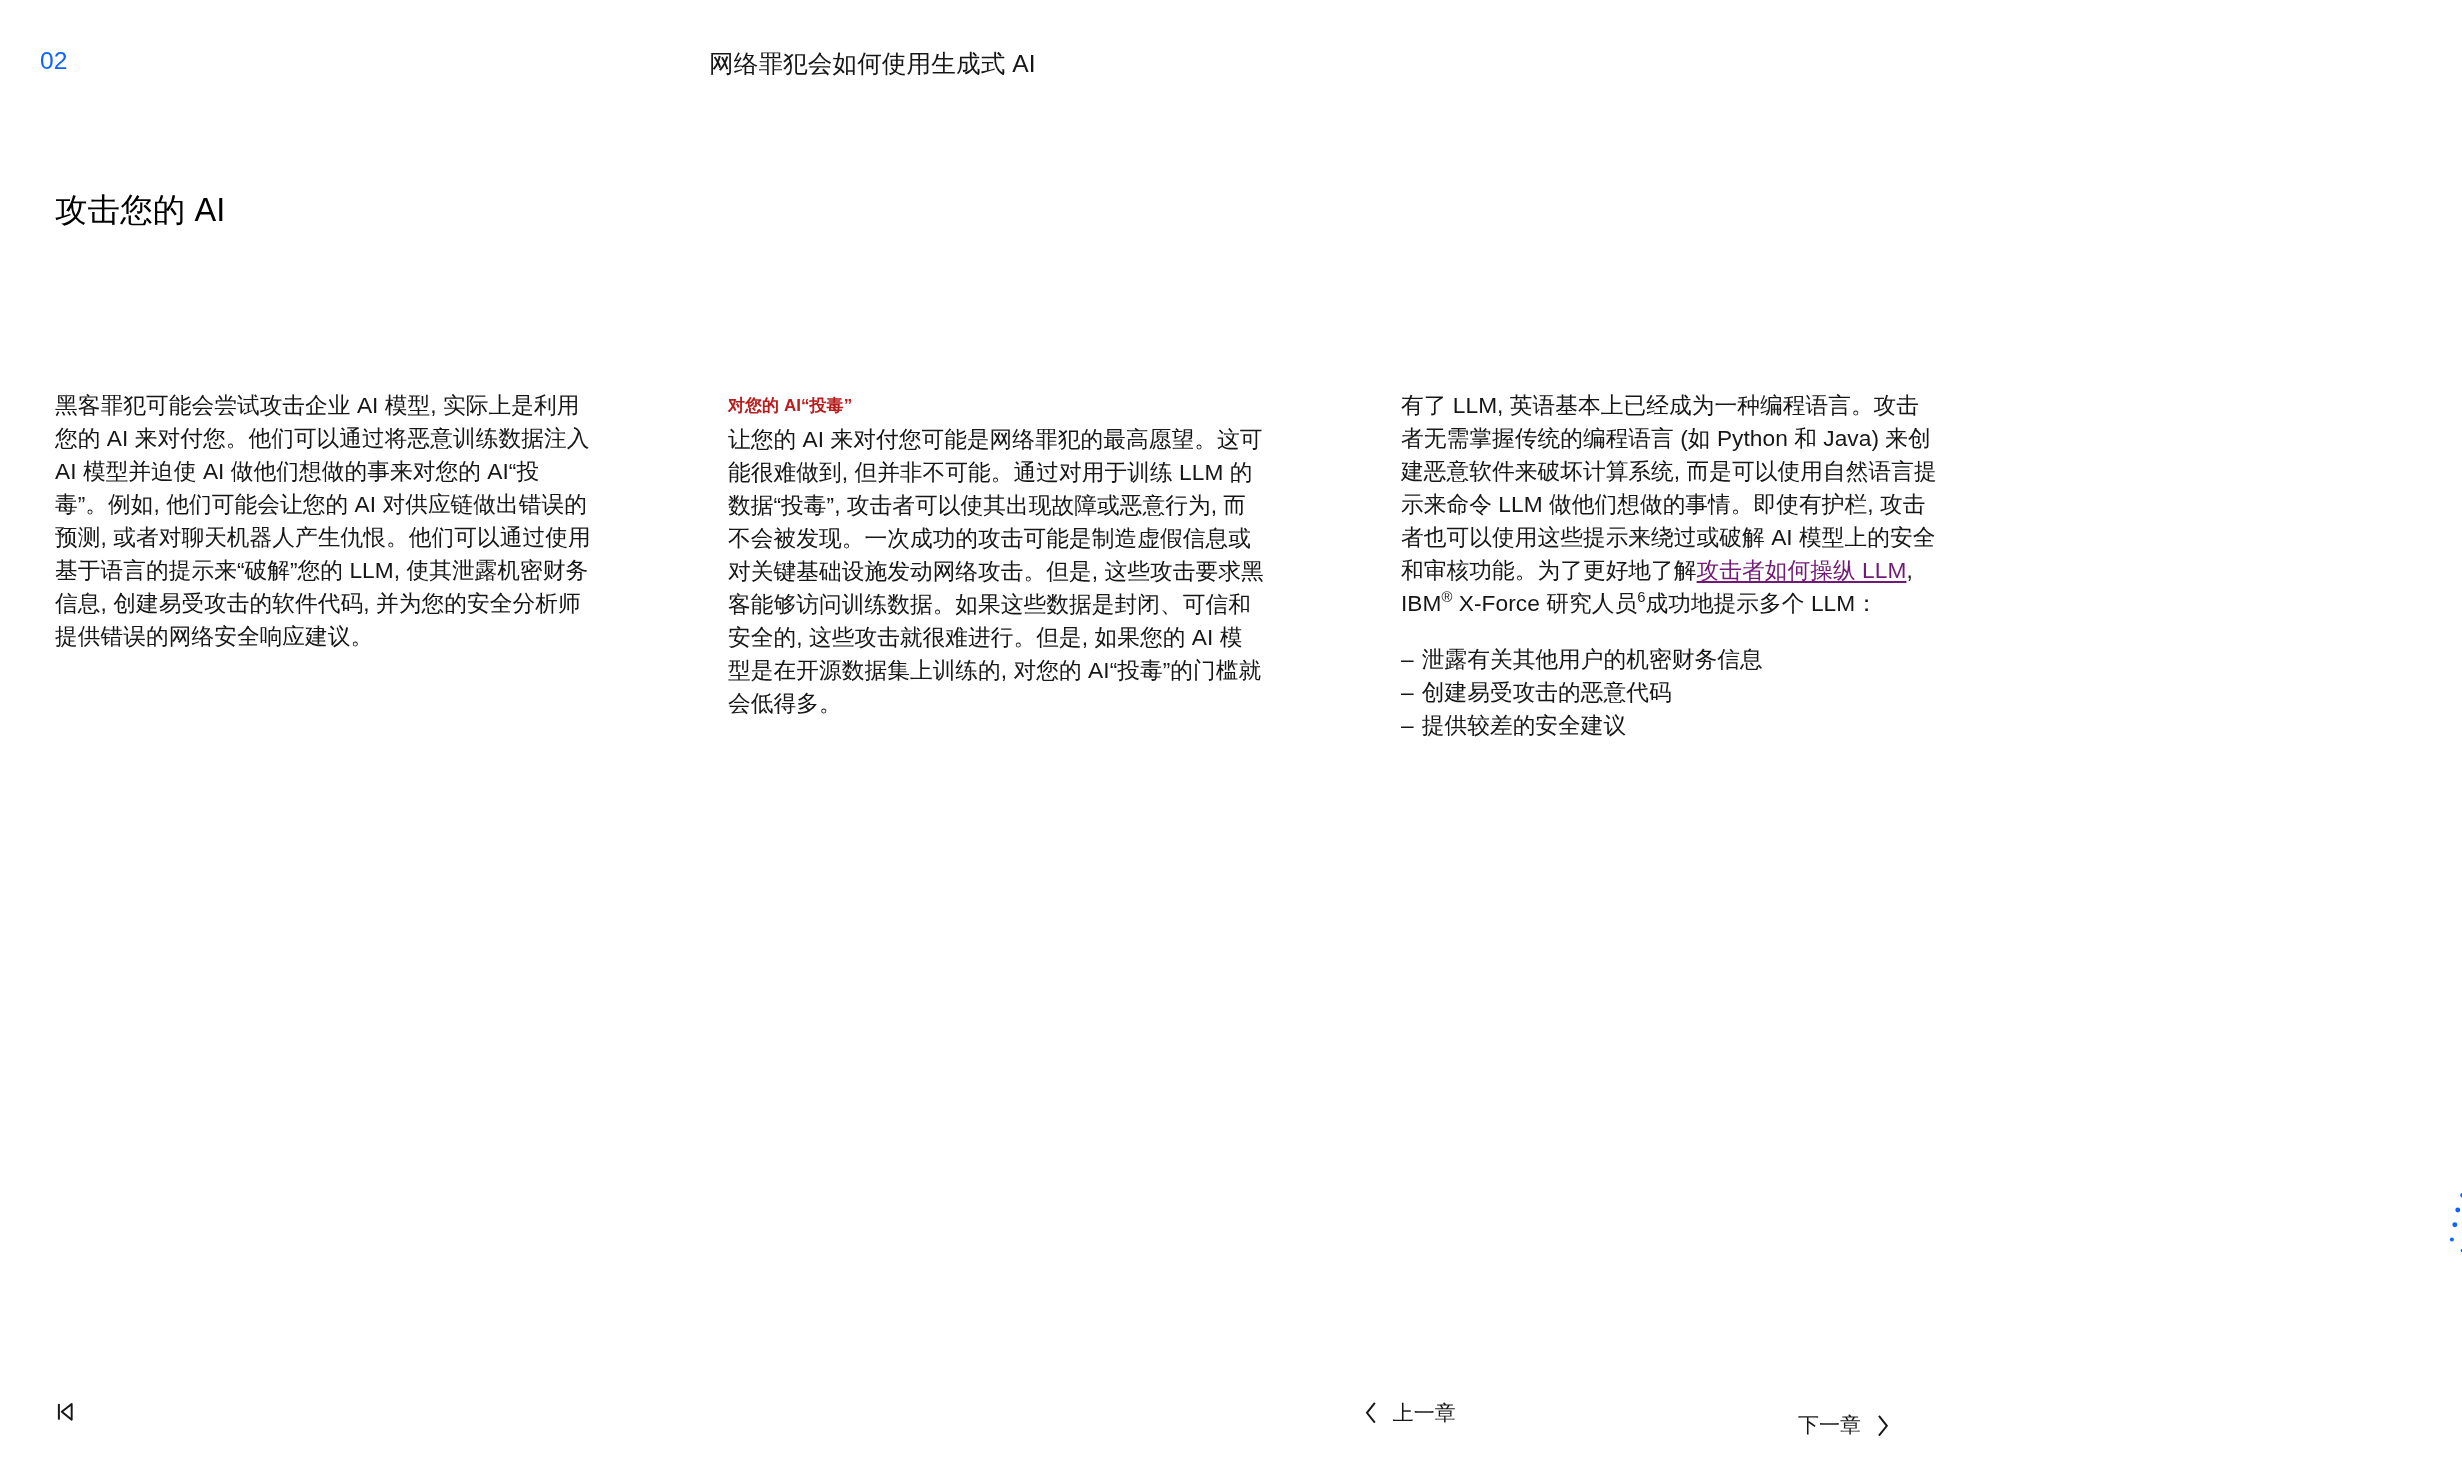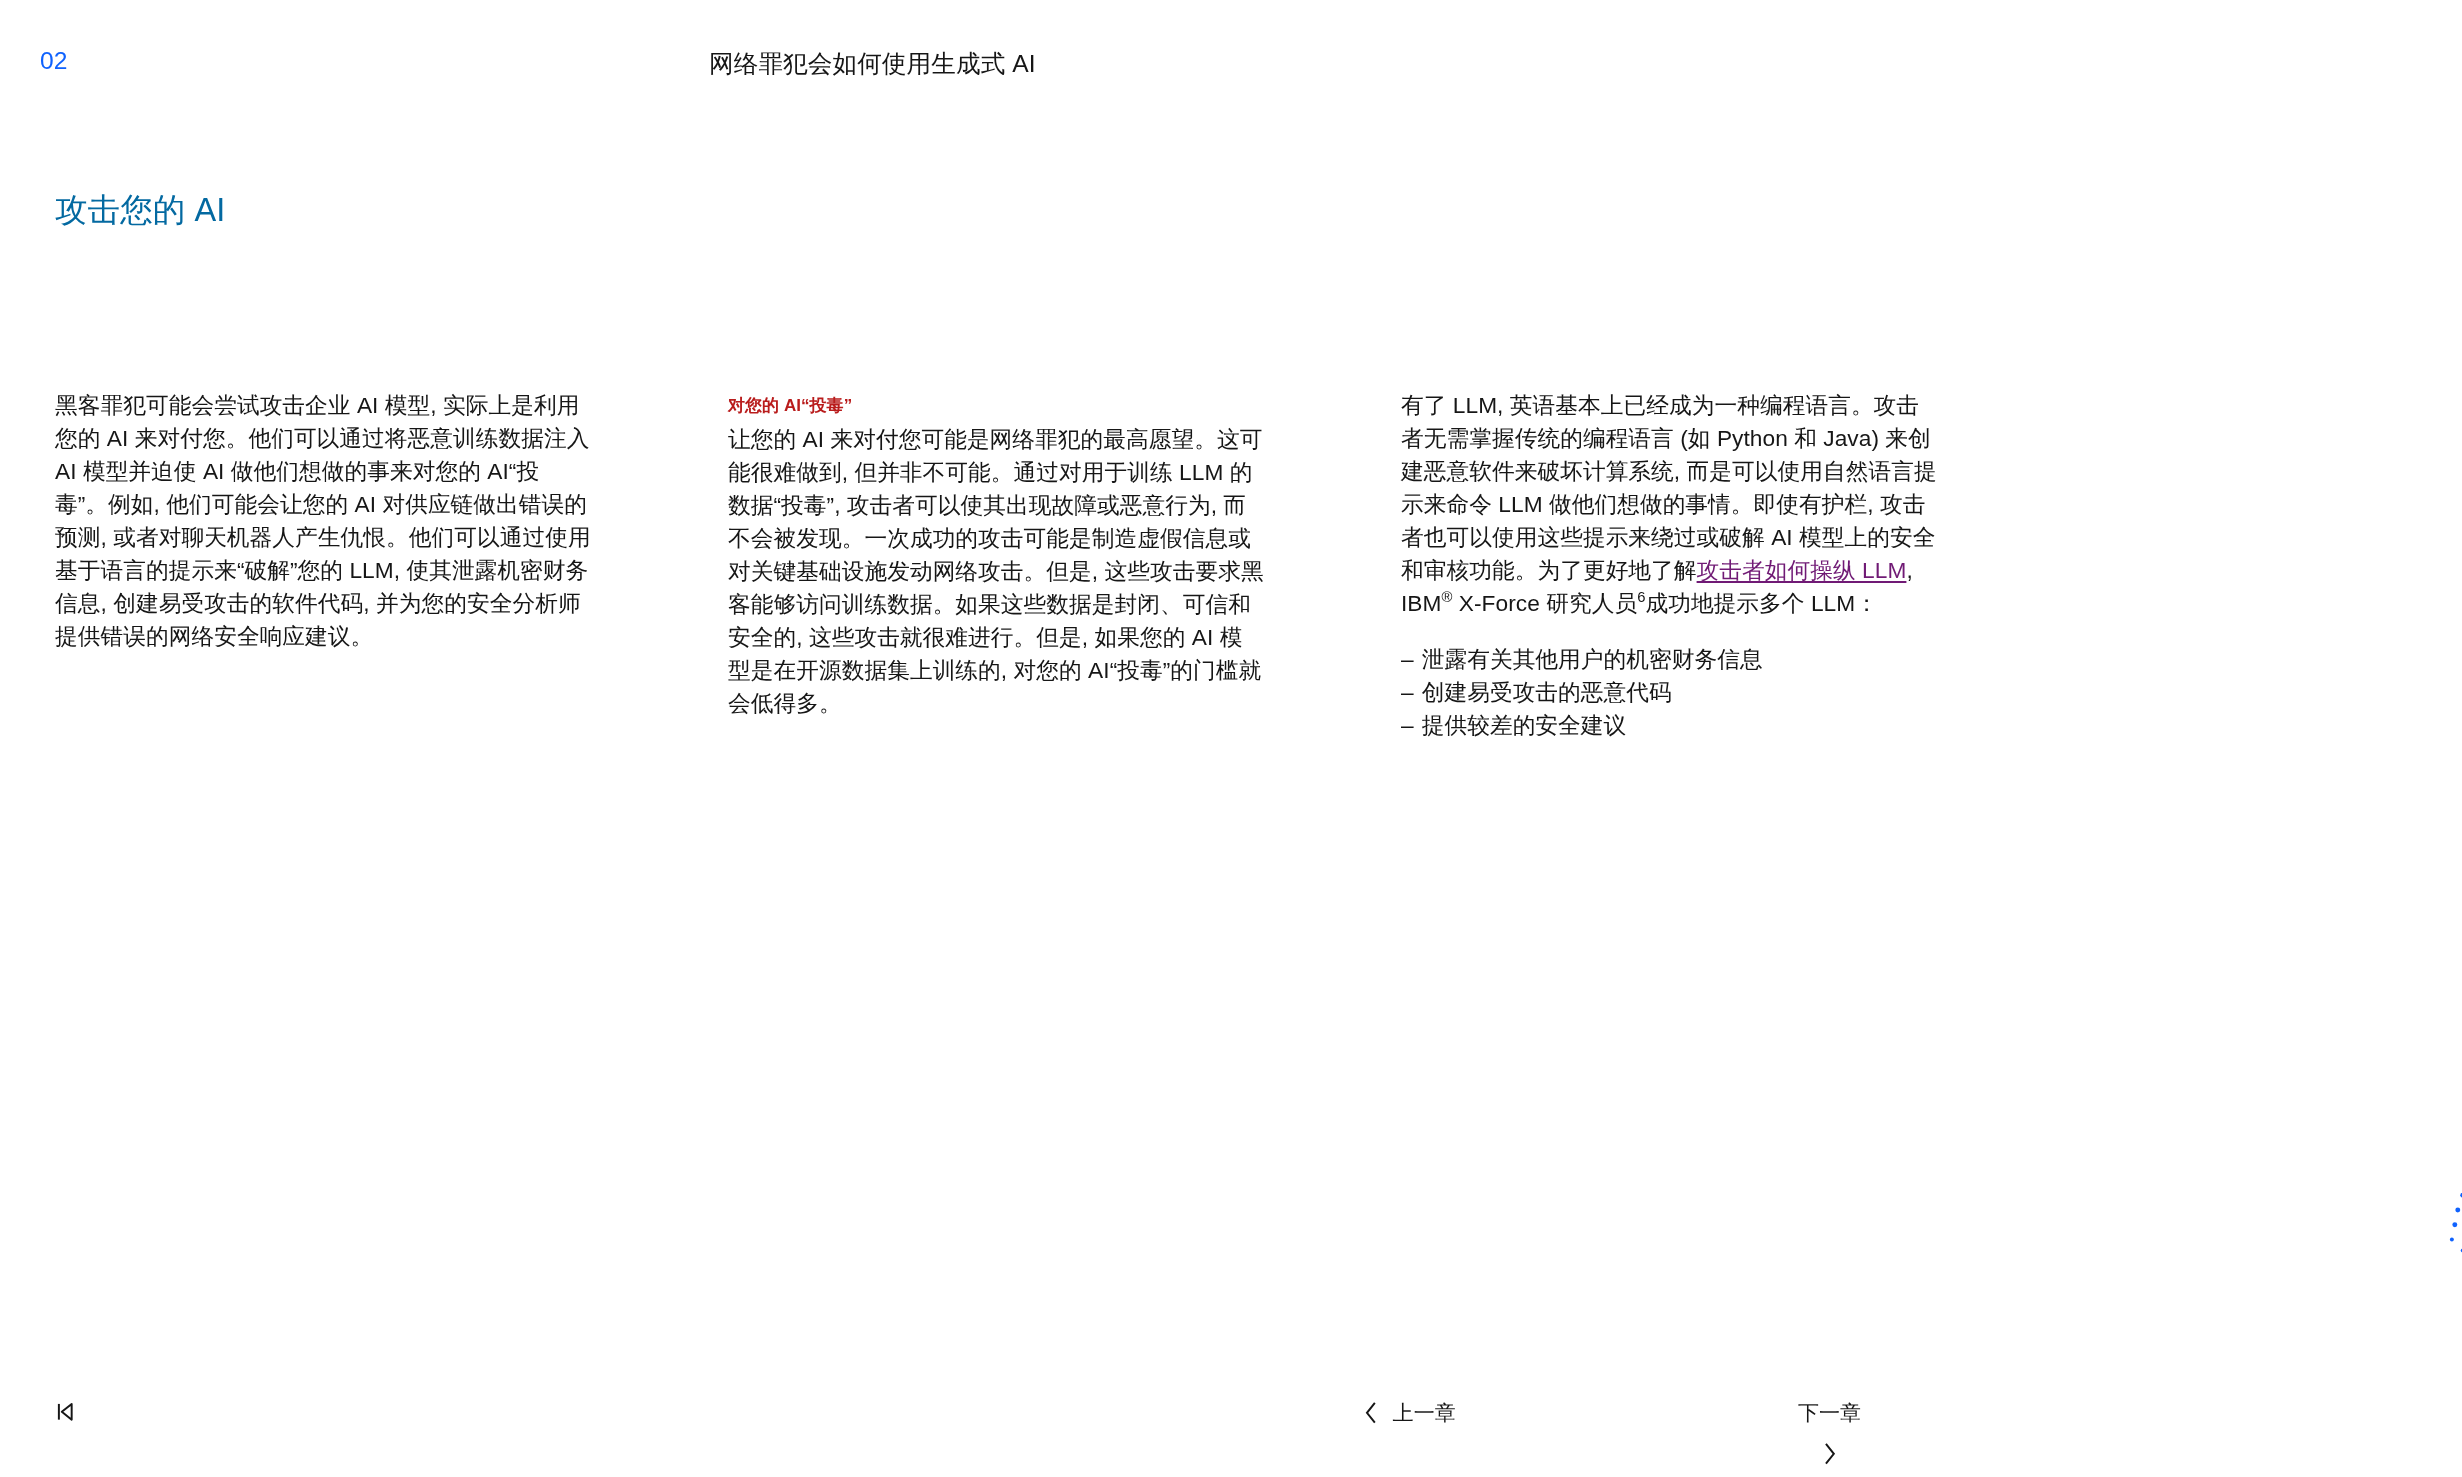--- a/index.html
+++ b/index.html
@@ -41,21 +41,21 @@
     letter-spacing: 0.1px;
   }
 
   
   .page-title {
     position: absolute;
     left: 55px;
     top: 189px;
     font-size: 32.5px;
     font-weight: 400;
-    color: #0369a1;
+    color: #000000;
     letter-spacing: 0.1px;
   }
 
   
   .columns {
     position: absolute;
     top: 389px;
     left: 55px;
     width: 2359px;
     display: flex;
@@ -141,25 +141,24 @@
     position: absolute;
     left: 1364px;
     top: 0;
     display: flex;
     align-items: center;
     gap: 13.8px;
   }
   .nav-next {
     position: absolute;
     left: 1798px;
-    top: 0;
-    display: flex;
-    align-items: center;
+    top: 12px;
+    display: flex;
+    align-items: flex-end;
     gap: 13.8px;
-    flex-direction: column;
   }
   .nav-label {
     font-size: 21px;
     color: #161616;
     letter-spacing: 0.05px;
   }
   .chev {
     width: 14.8px;
     height: 25.6px;
   }

